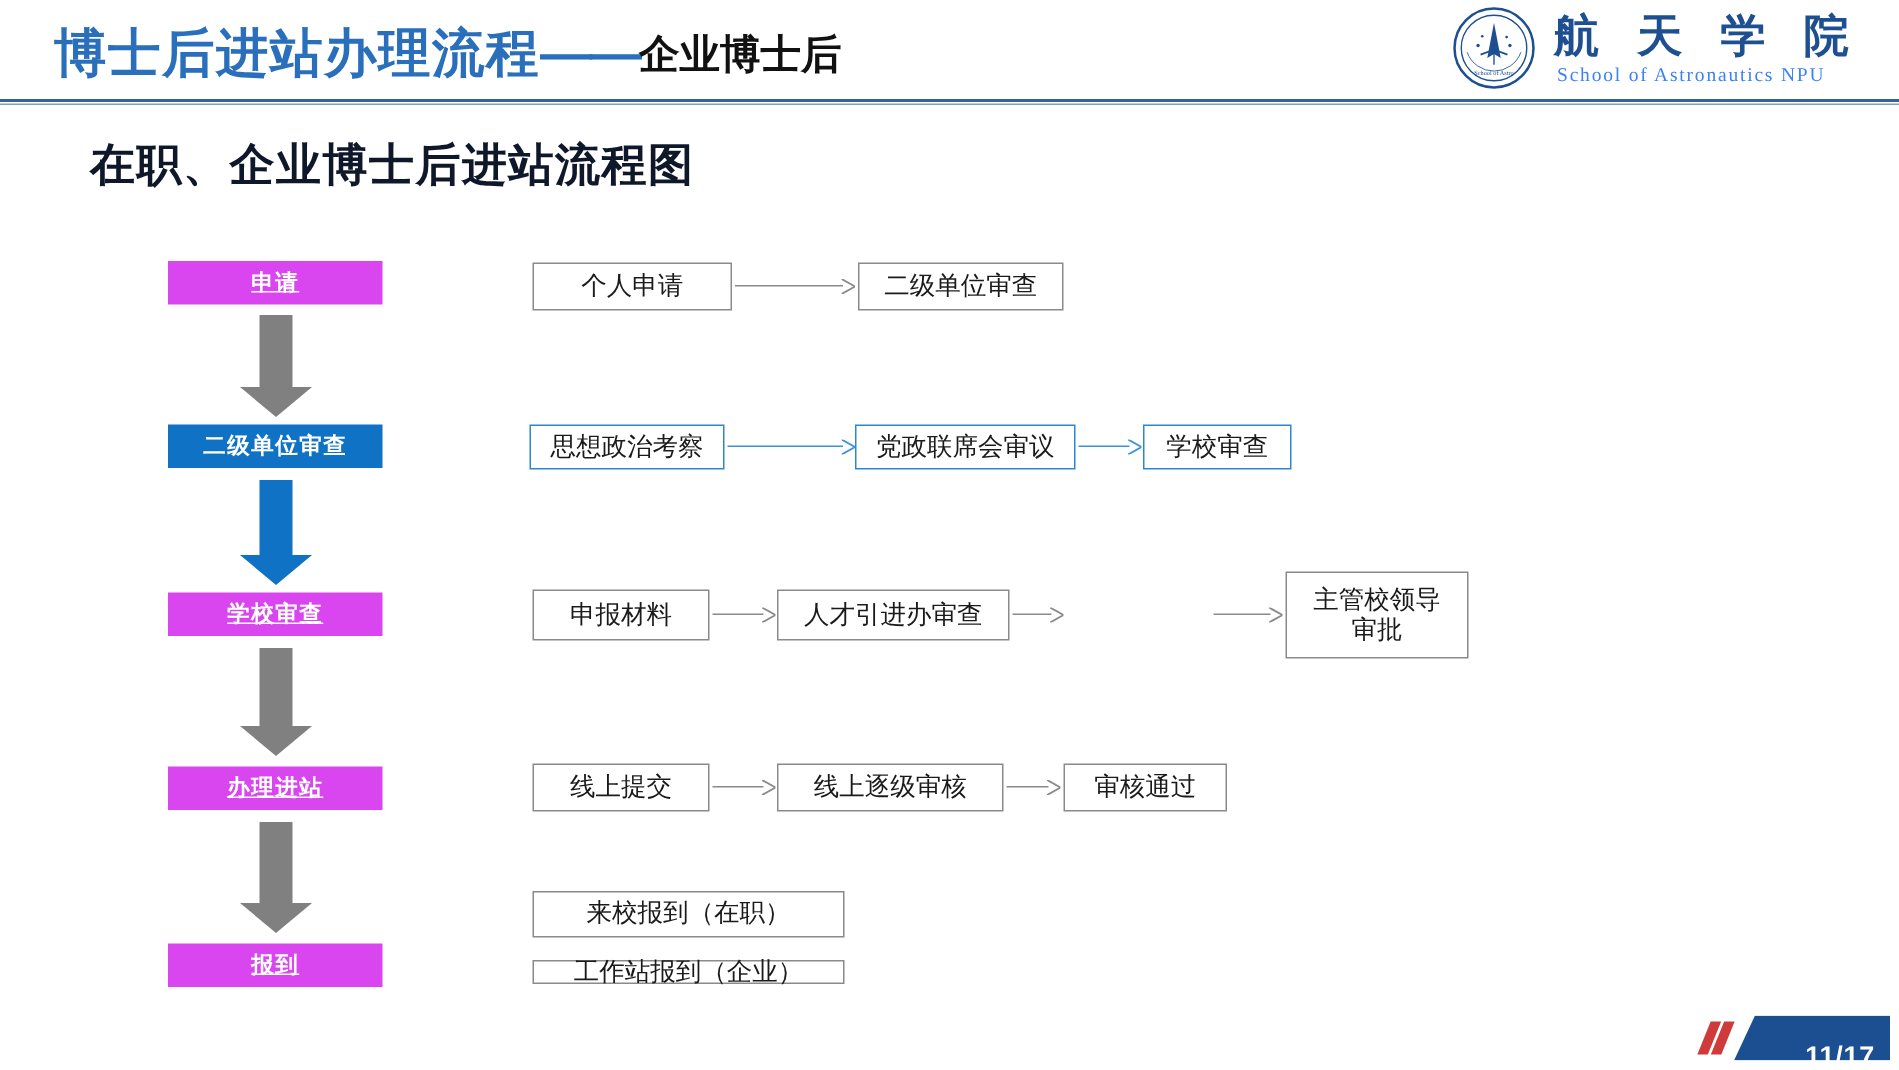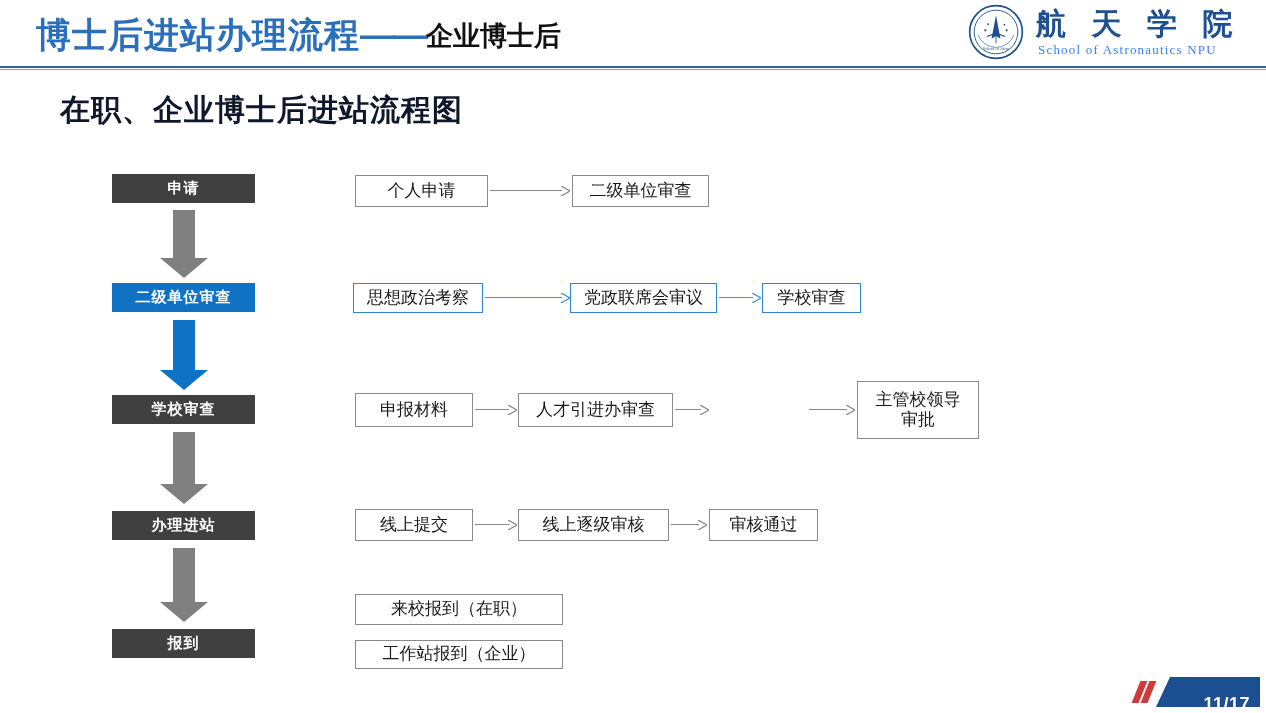--- a/index.html
+++ b/index.html
@@ -55,21 +55,21 @@
 
   
   .flow{position:absolute;left:0;top:0;width:1266px;height:713px;}
 
   .stage-label{
     position:absolute;
     display:flex;align-items:center;justify-content:center;
     color:#ffffff;font-size:15px;font-weight:bold;letter-spacing:1px;
     white-space:nowrap;
   }
-  .stage-label.gray{background:#404040;}
+  .stage-label.gray{background:#d946ef;text-decoration:underline;}
   .stage-label.blue{background:#1072c4;}
 
   .v-arrow{position:absolute;}
   .v-arrow .shaft{position:absolute;left:50%;transform:translateX(-50%);top:0;}
   .v-arrow .head{
     position:absolute;left:50%;transform:translateX(-50%);bottom:0;
     width:0;height:0;border-left:24px solid transparent;border-right:24px solid transparent;
   }
   .v-arrow.gray .shaft{background:#808080;}
   .v-arrow.gray .head{border-top:20px solid #808080;}
@@ -227,21 +227,21 @@
     <div class="node gray" style="left:518px;top:509px;width:151px;height:32px;">线上逐级审核</div>
     <div class="h-arrow gray" style="left:671px;top:519px;width:36px;">
       <div class="line" style="width:28px;"></div>
       <svg class="tip" viewBox="0 0 9 10">
           <path d="M0 0 L9 5 L0 10" fill="none" stroke="#8a8a8a" stroke-width="1.3"></path>
         </svg>
     </div>
     <div class="node gray" style="left:709px;top:509px;width:109px;height:32px;">审核通过</div>
 
     <div class="node gray" style="left:355px;top:594px;width:208px;height:31px;">来校报到（在职）</div>
-    <div class="node gray" style="left:355px;top:640px;width:208px;height:29px;">工作站报到（企业）</div>
+    <div class="node gray" style="left:355px;top:640px;width:208px;height:16px;">工作站报到（企业）</div>
 
   </div>
 
   <div class="page-badge">
     <div class="badge-bg"></div>
     <div class="slash red"></div>
     <div class="slash red2"></div>
     <div class="badge-txt">11/17</div>
   </div>
 

